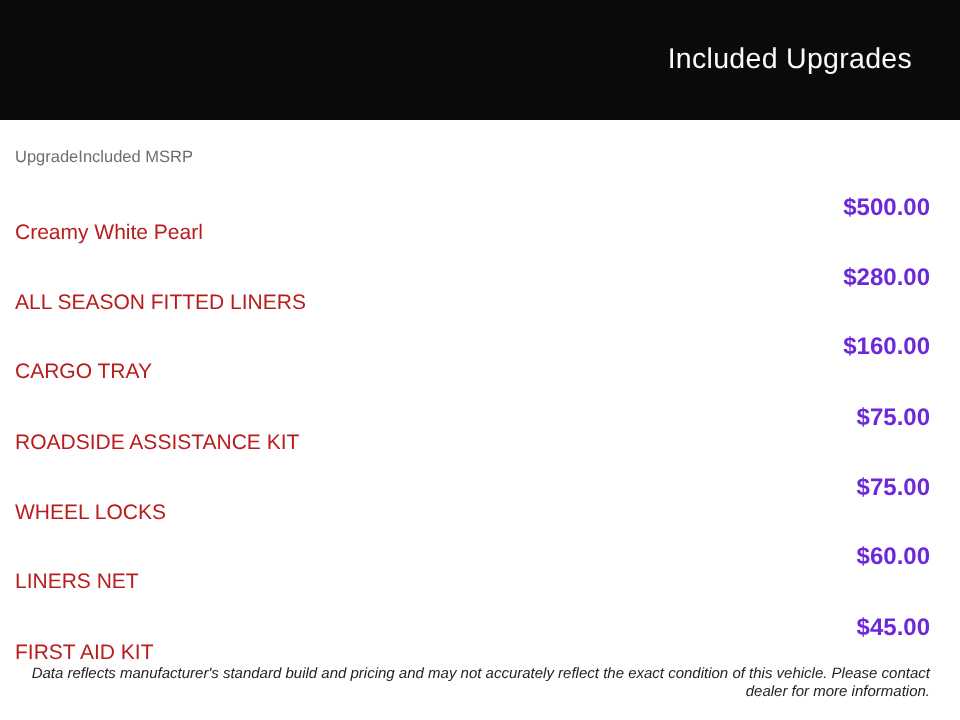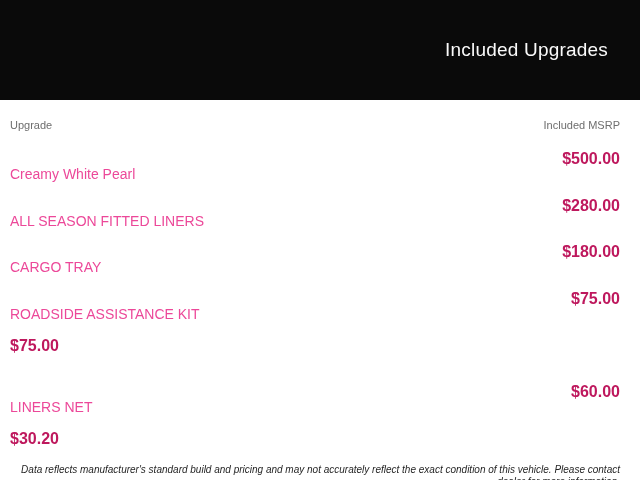--- a/index.html
+++ b/index.html
@@ -10,66 +10,65 @@
   }
   .page {
     position: relative;
     width: 640px;
     height: 480px;
     background: #ffffff;
     overflow: hidden;
   }
   .banner {
     box-sizing: border-box;
-    height: 100px;
+    height: 80px;
     background: #0a0a0a;
     display: flex;
     align-items: center;
     justify-content: flex-end;
     padding-right: 32px;
   }
   .banner-title {
     color: #fafafa;
     font-size: 19px;
     font-weight: normal;
     letter-spacing: 0.2px;
   }
   .table {
     box-sizing: border-box;
     padding: 0 20px 0 10px;
   }
   .col-headers {
     display: flex;
-    justify-content: space-between;
     align-items: center;
     margin-top: 18px;
     line-height: 14px;
   }
   .col-header {
     font-size: 11px;
     color: #6e6e6e;
   }
   .rows {
     margin-top: 4px;
   }
   .row {
     height: 46.6px;
     display: flex;
     justify-content: space-between;
     align-items: center;
   }
   .row-name {
     font-size: 14px;
-    color: #ec4899;
+    color: #b91c1c;
     margin-top: 30px;
   }
   .row-price {
     font-size: 16px;
     font-weight: bold;
-    color: #be185d;
+    color: #6d28d9;
   }
   .disclaimer {
     margin: 2px 20px 0 10px;
     font-size: 10px;
     line-height: 12px;
     font-style: italic;
     color: #1f1f1f;
     text-align: right;
   }
 </style>
@@ -94,38 +93,40 @@
     <span class="row-price">$500.00</span>
   </div>
 
   <div class="row">
     <span class="row-name">ALL SEASON FITTED LINERS</span>
     <span class="row-price">$280.00</span>
   </div>
 
   <div class="row">
     <span class="row-name">CARGO TRAY</span>
-    <span class="row-price">$180.00</span>
+    <span class="row-price">$160.00</span>
   </div>
 
   <div class="row">
     <span class="row-name">ROADSIDE ASSISTANCE KIT</span>
     <span class="row-price">$75.00</span>
   </div>
 
   <div class="row">
+    <span class="row-name">WHEEL LOCKS</span>
     <span class="row-price">$75.00</span>
   </div>
 
   <div class="row">
     <span class="row-name">LINERS NET</span>
     <span class="row-price">$60.00</span>
   </div>
 
   <div class="row">
-    <span class="row-price">$30.20</span>
+    <span class="row-name">FIRST AID KIT</span>
+    <span class="row-price">$45.00</span>
   </div>
 </div>
   </div>
 
   <div class="disclaimer">Data reflects manufacturer's standard build and pricing and may not accurately reflect the exact condition of this vehicle. Please contact dealer for more information.</div>
 
 </div>
 
 </body></html>

